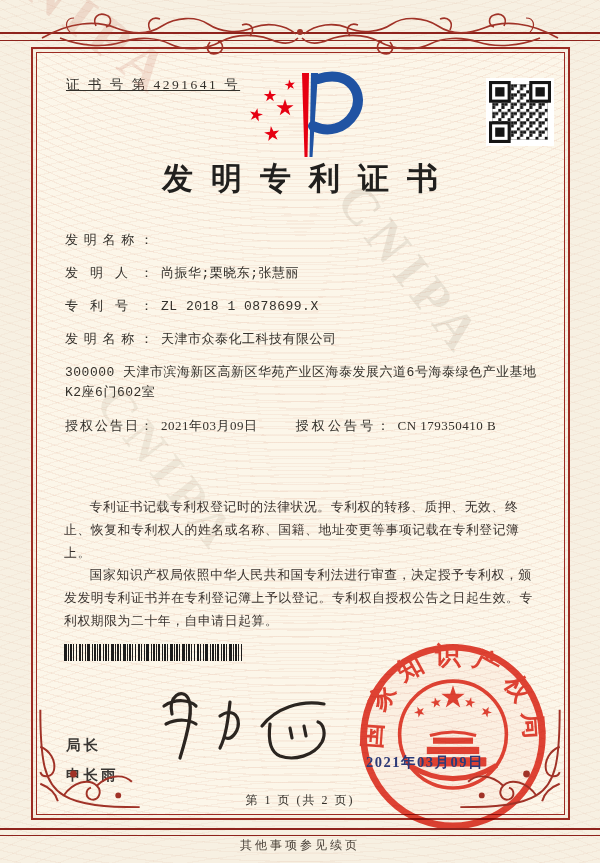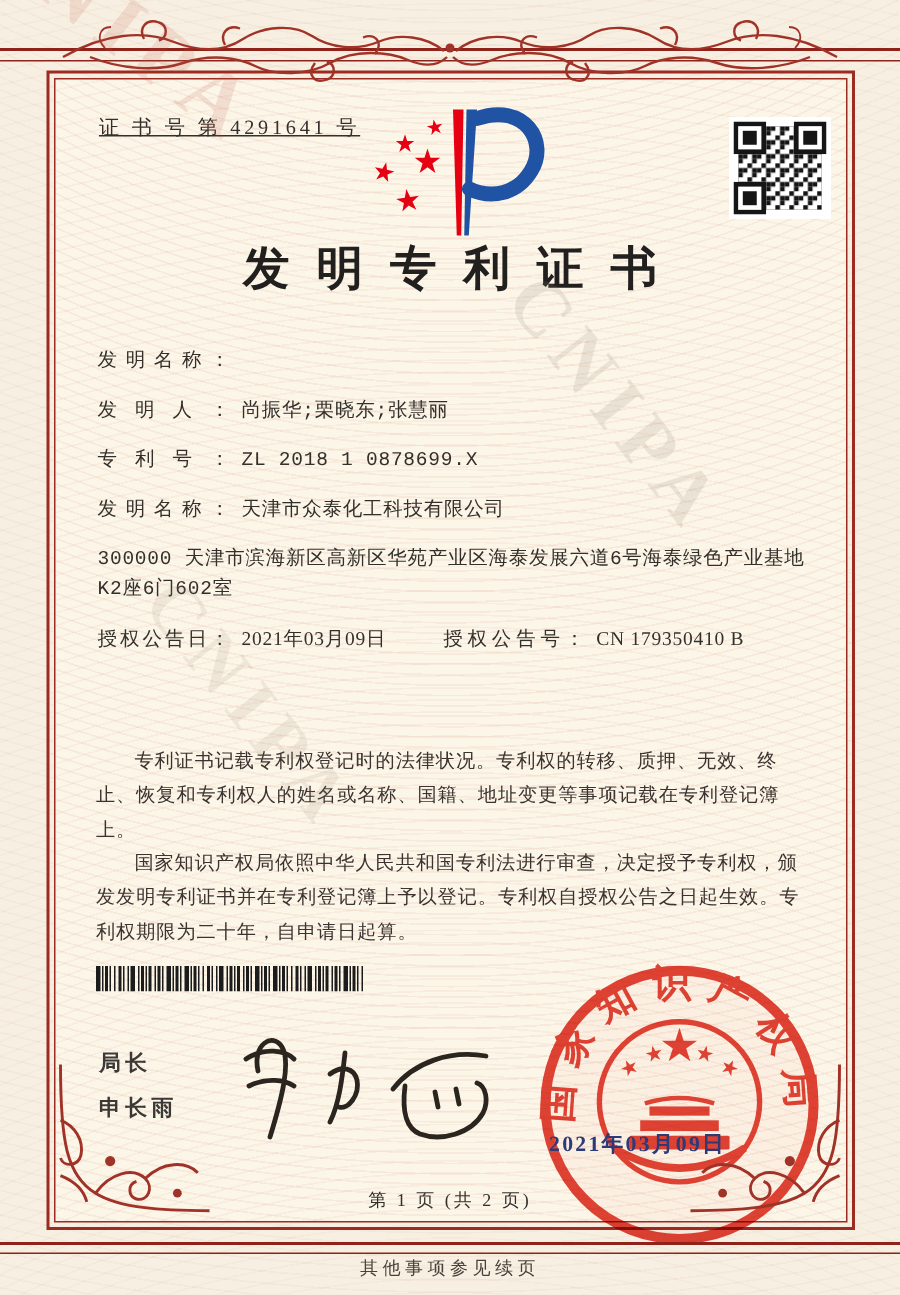--- a/index.html
+++ b/index.html
@@ -40,21 +40,21 @@
   .flabel{flex:0 0 88px;text-align:justify;text-align-last:justify;text-justify:inter-character;margin-right:8px;}
   .fvalue{flex:1;letter-spacing:.5px;}
   .grantrow{display:flex;line-height:20px;margin-top:2px;}
   .glabel{flex:0 0 88px;text-align:justify;text-align-last:justify;margin-right:8px;}
   .glabel2{flex:0 0 94px;text-align:justify;text-align-last:justify;margin:0 8px 0 38px;}
   .gval{letter-spacing:.5px;}
   .paras{position:absolute;left:64px;top:496px;width:474px;font-size:12.8px;
       line-height:1.78;letter-spacing:.6px;color:#3a332f;}
   .paras p{margin:0;text-indent:2em;}
   .barcode{position:absolute;left:64px;top:644px;width:178px;height:17px;}
-  .officer{position:absolute;left:66px;top:694px;font-family:"Liberation Sans","DejaVu Sans",sans-serif;
+  .officer{position:absolute;left:66px;top:730px;font-family:"Liberation Sans","DejaVu Sans",sans-serif;
       font-size:14.5px;font-weight:600;letter-spacing:3px;color:#3b3835;line-height:30px;}
   .sig{position:absolute;left:142px;top:676px;width:195px;height:100px;}
   .seal{position:absolute;left:358px;top:638px;width:190px;height:190px;mix-blend-mode:multiply;}
   .sealdate{position:absolute;left:366px;top:753px;width:170px;font-size:14.5px;font-weight:600;
       letter-spacing:1.5px;color:#2c3a77;z-index:6;}
   .pagefoot{position:absolute;left:0;top:792px;width:600px;text-align:center;
       font-size:12px;letter-spacing:2px;color:#33302b;}
   .note{position:absolute;left:0;top:837px;width:600px;text-align:center;
       font-size:12px;letter-spacing:3px;color:#4a423a;}
   .cnr{position:absolute;width:108px;height:112px;z-index:3;}

